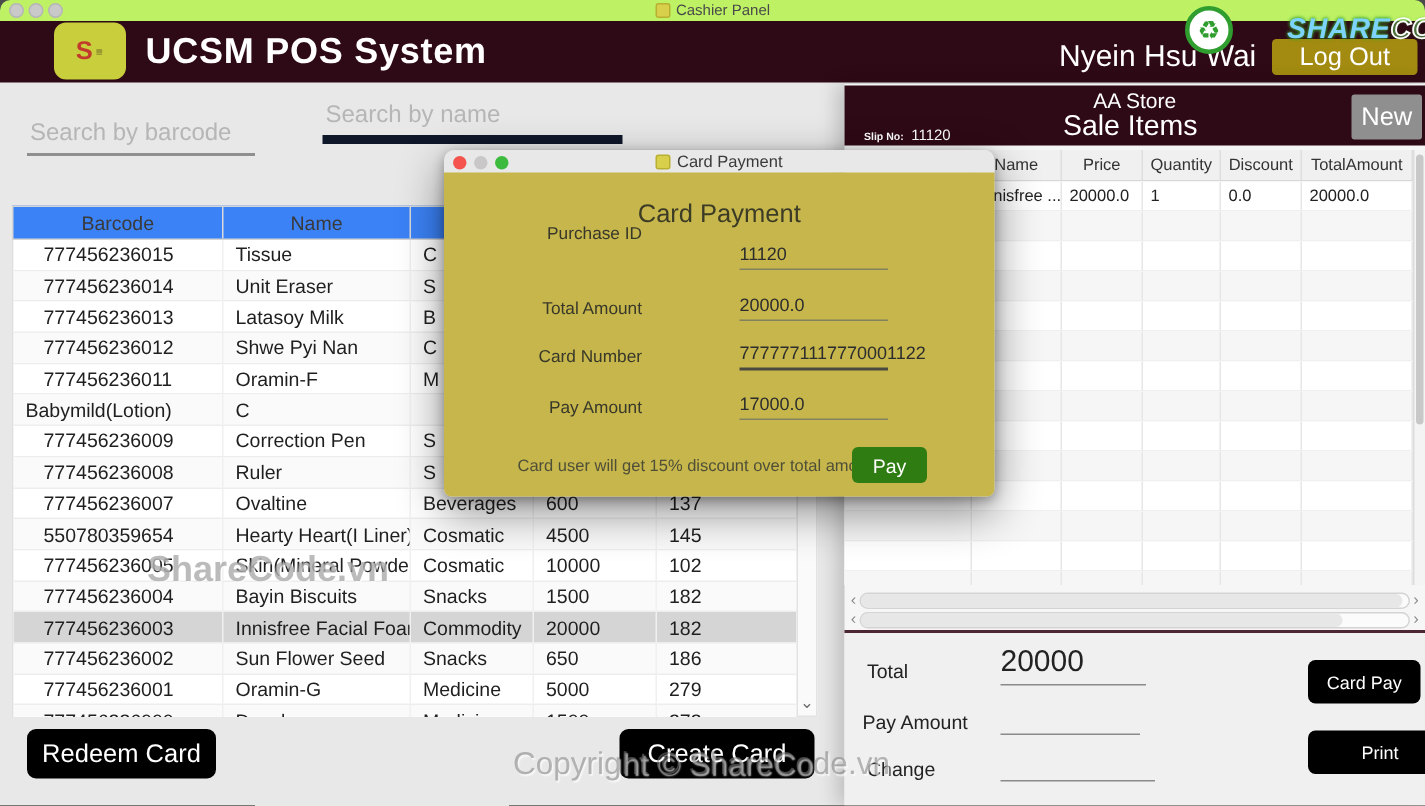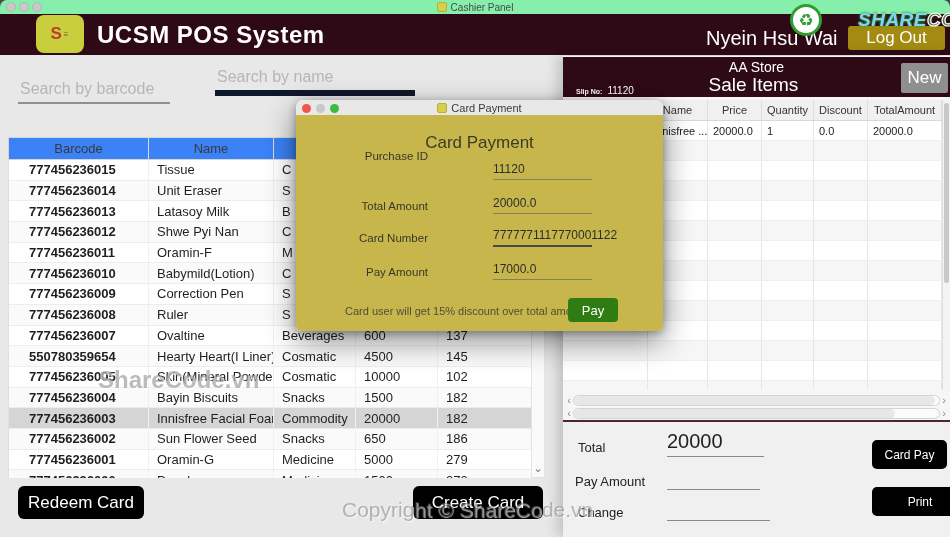--- a/index.html
+++ b/index.html
@@ -1,20 +1,20 @@
 <!DOCTYPE html>
 <html><head>
 <meta charset="utf-8">
 <style>
   html,body{margin:0;padding:0;background:#4a4a4a;font-family:"Liberation Sans",sans-serif;}
   #screen{position:relative;width:950px;height:537px;overflow:hidden;background:#4a4a4a;}
   .abs{position:absolute;}
 
   
-  #titlebar{left:0;top:0;width:950px;height:14px;background:#86efac;border-radius:7px 7px 0 0;border-bottom:1px solid #d2d2d2;}
+  #titlebar{left:0;top:0;width:950px;height:14px;background:#bef264;border-radius:7px 7px 0 0;border-bottom:1px solid #d2d2d2;}
   .tl{position:absolute;top:2px;width:10px;height:10px;border-radius:50%;background:#c9c9c9;border:1px solid #b5b5b5;box-sizing:border-box;}
   #titlebar-center{left:0;top:0;width:950px;height:14px;display:flex;align-items:center;justify-content:center;gap:4px;font-size:10px;color:#4a4a4a;}
   .mini-app-icon{display:inline-block;width:10px;height:10px;border-radius:2px;background:#d8cf4a;border:1px solid #b9af30;box-sizing:border-box;}
 
   
   #header{left:0;top:14px;width:950px;height:41px;background:#2e0916;}
   #logo{left:36px;top:15px;width:48px;height:38px;background:#c8ce3c;border-radius:8px;display:flex;align-items:center;justify-content:center;}
   #logo .s{color:#c23a2b;font-weight:bold;font-size:17px;}
   #logo .scribble{color:#6e6e2a;font-size:8px;margin-left:2px;letter-spacing:1px;}
   #app-title{left:97px;top:21px;color:#ffffff;font-size:24px;font-weight:bold;letter-spacing:.5px;}
@@ -28,21 +28,21 @@
   #search-name{left:215px;top:64px;width:196px;height:24px;border-bottom:6px solid #0f172a;}
 
   
   #product-head{left:8px;top:137px;width:523px;height:23px;display:grid;grid-template-columns:140px 125px 82px 82px 94px;background:#3b82f6;border:1px solid #d5d5d5;box-sizing:border-box;}
   .pcell-h{display:flex;align-items:center;justify-content:center;font-size:13px;color:#3a3a3a;border-right:1px solid #d9d9d9;overflow:hidden;white-space:nowrap;}
   #product-body{left:8px;top:160px;width:523px;height:318px;overflow:hidden;background:#fff;border-left:1px solid #e0e0e0;box-sizing:border-box;}
   .prow{display:grid;grid-template-columns:140px 125px 82px 82px 94px;height:20.7px;background:#ffffff;border-bottom:1px solid #ededed;box-sizing:border-box;}
   .prow.alt{background:#fafafa;}
   .prow.hi{background:#d5d5d5 !important;}
   #product-body .tcell{display:flex;align-items:center;font-size:13px;color:#1f1f1f;padding-left:8px;border-right:1px solid #f0f0f0;overflow:hidden;white-space:nowrap;box-sizing:border-box;}
-  #product-body .tcell.c0{padding-left:20px;font-weight:bold;}
+  #product-body .tcell.c0{padding-left:20px;}
   #pt-vscroll{left:531px;top:137px;width:14px;height:341px;background:#fafafa;border:1px solid #e3e3e3;box-sizing:border-box;}
   #pt-vscroll .chev{position:absolute;left:1px;bottom:2px;width:10px;text-align:center;color:#6f6f6f;font-size:11px;}
 
   
   .black-btn{position:absolute;background:#000;color:#fff;border:none;border-radius:6px;display:flex;align-items:center;justify-content:center;cursor:pointer;}
   #redeem-btn{left:18px;top:486px;width:126px;height:33px;font-size:17px;}
   #create-btn{left:413px;top:486px;width:130px;height:33px;font-size:17px;}
 
   
   #sale-panel{left:563px;top:56px;width:387px;height:481px;background:#f6f6f6;box-shadow:-5px 0 12px rgba(0,0,0,0.18);}
@@ -170,21 +170,20 @@
         <div class="tcell c4"></div>
       </div>
       <div class="prow">
         <div class="tcell c0">777456236011</div>
         <div class="tcell c1">Oramin-F</div>
         <div class="tcell c2">M</div>
         <div class="tcell c3"></div>
         <div class="tcell c4"></div>
       </div>
       <div class="prow alt">
-        <div class="tcell c0">777456236010</div>
         <div class="tcell c1">Babymild(Lotion)</div>
         <div class="tcell c2">C</div>
         <div class="tcell c3"></div>
         <div class="tcell c4"></div>
       </div>
       <div class="prow">
         <div class="tcell c0">777456236009</div>
         <div class="tcell c1">Correction Pen</div>
         <div class="tcell c2">S</div>
         <div class="tcell c3"></div>

